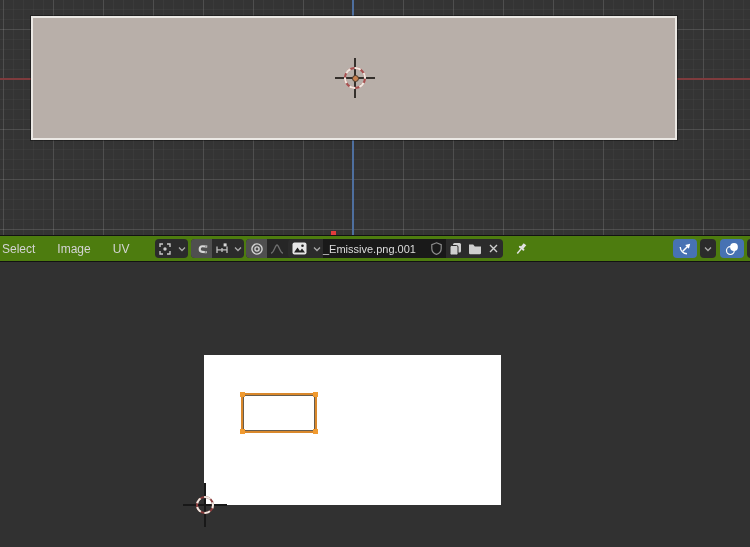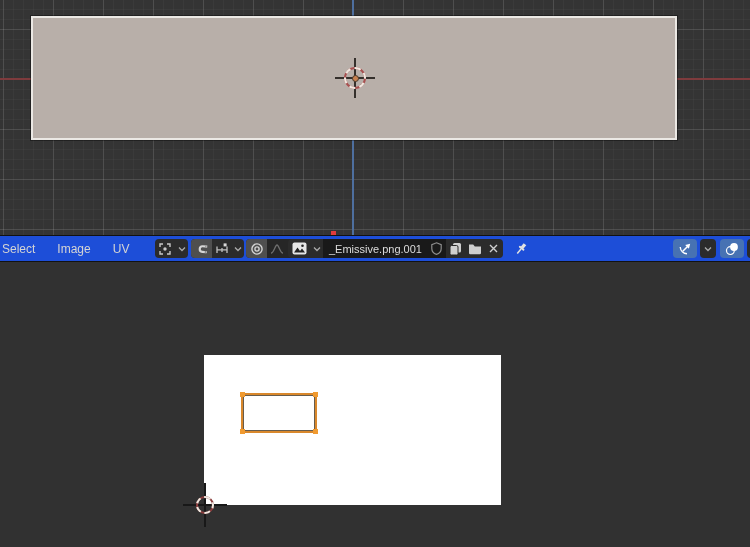--- a/index.html
+++ b/index.html
@@ -38,31 +38,31 @@
                    background:#c6804f; border:1px solid #4a3a2c; }
   .cursor2d .hline { left:-22px; top:-1px; width:44px; height:2px; background:#181818; }
   .cursor2d .vline { left:-1px; top:-22px; width:2px; height:44px; background:#181818; }
   .cursor2d .ring { left:-9px; top:-9px; width:18px; height:18px; border:2px solid #8a3c3c; }
 
   .red-dot { position:absolute; left:331px; top:231px; width:5px; height:5px; background:#e13c3c; }
 
   
   .header {
     position:absolute; left:0; top:235px; width:750px; height:27px;
-    background:#1d4ed8; border-top:1px solid #121212; border-bottom:1px solid #121212;
+    background:#4d7c0f; border-top:1px solid #121212; border-bottom:1px solid #121212;
   }
   .menus { position:absolute; left:-9px; top:0; height:25px; display:flex; align-items:center; }
   .menu-item { color:#d4d4d4; font-size:12px; padding:0 11px; cursor:default; white-space:nowrap; }
   .grp { position:absolute; top:3px; height:19px; display:flex; align-items:stretch; border-radius:4px; overflow:hidden; background:#2b2b2b; }
   .seg { display:flex; align-items:center; justify-content:center; }
   .seg.lit { background:#4f4f4f; }
   .seg.darkfield { background:#191919; }
   .seg.dim svg { opacity:0.45; }
   .chev { width:13px; }
-  .namefield { color:#dcdcdc; font-size:11px; padding:0 6px; display:flex; align-items:center; background:#191919; white-space:nowrap; }
+  .namefield { color:#dcdcdc; font-size:11px; padding:0 0; display:flex; align-items:center; background:#191919; white-space:nowrap; }
   .pinbtn { position:absolute; left:511px; top:3px; width:20px; height:19px; display:flex; align-items:center; justify-content:center; }
   .bluebtn { position:absolute; top:3px; width:24px; height:19px; border-radius:4px; background:#4772b3;
              display:flex; align-items:center; justify-content:center; }
   .solo-chev { position:absolute; top:3px; width:16px; height:19px; display:flex; align-items:center; justify-content:center; background:#2b2b2b; border-radius:4px; }
 
   
   .image-editor { position:absolute; left:0; top:262px; width:750px; height:285px; background:#313131; }
   .image-display { position:absolute; left:204px; top:93px; width:297px; height:150px; background:#ffffff; }
   .uv-rect {
     position:absolute; left:37px; top:38px; width:76px; height:40px;

